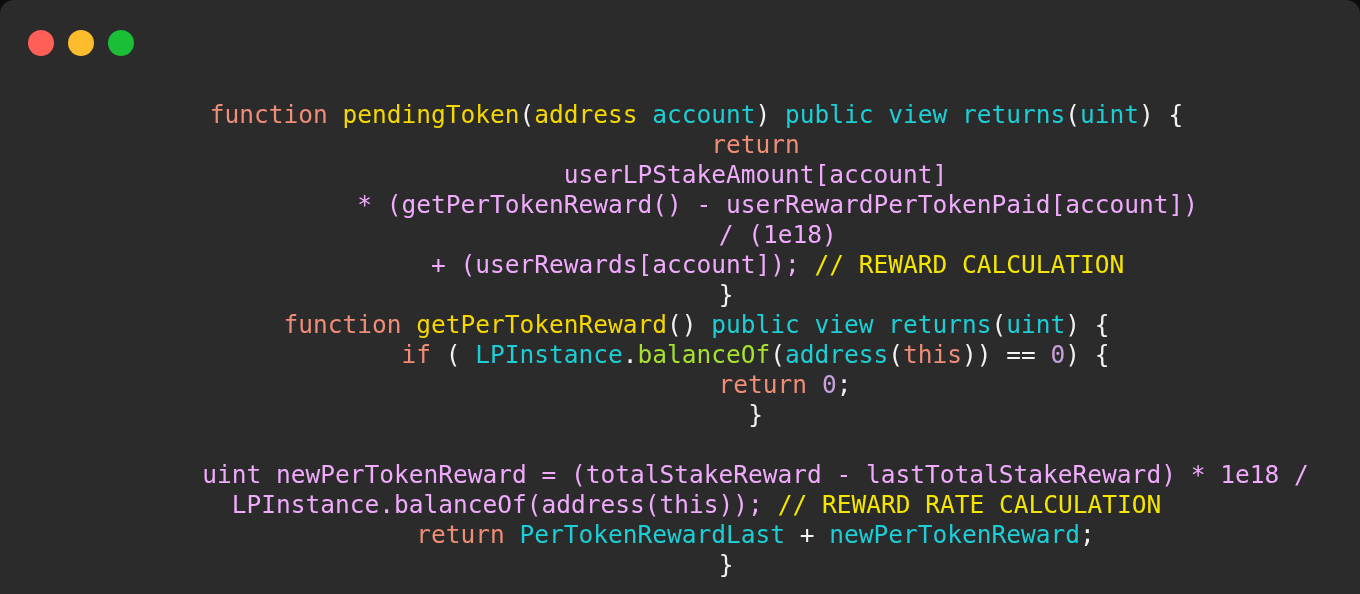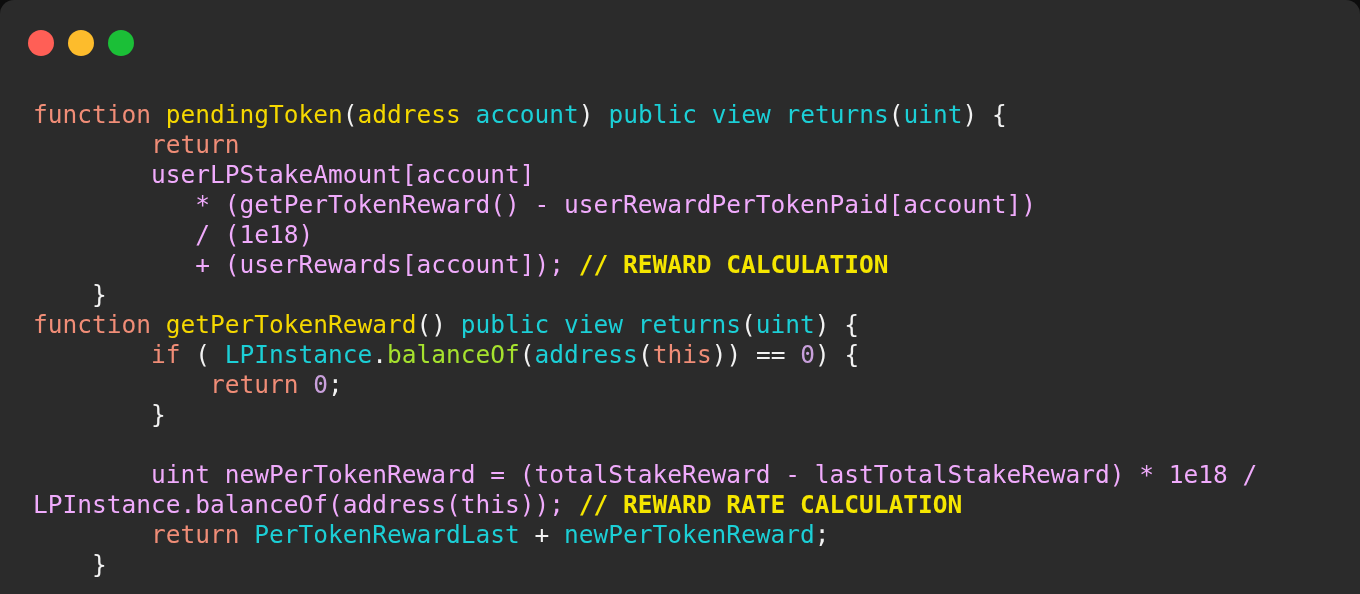--- a/index.html
+++ b/index.html
@@ -48,36 +48,37 @@
   #code {
     position: absolute;
     left: 33px;
     top: 100px;
     right: 0;
     font-size: 24.5px;
     line-height: 30px;
     letter-spacing: 0px;
     white-space: pre;
     color: #e8e8e8;
+    text-align: center;
   }
   .line {
     height: 30px;
     white-space: pre;
   }
   .line.blank { height: 30px; }
 
   
   .kw   { color: #f08d77; }              
   .fn   { color: #f5d800; }              
   .type { color: #1ccfd6; }              
   .meth { color: #a6e22e; }              
   .num  { color: #c9a0dc; }              
   .punc { color: #f2f2f2; }              
   .hl   { color: #d2112b; }              
-  .cmt  { color: #f5e600; font-weight: bold; } 
+  .cmt  { color: #f5e600; font-weight: normal; } 
 </style>
 <style>.kw{color:#f08d77;}.fn{color:#f5d800;}.type{color:#1ccfd6;}.meth{color:#a6e22e;}.num{color:#c9a0dc;}.punc{color:#f2f2f2;}.hl{color:#f0abfc;}.cmt{color:#f5e600;}</style></head>
 <body style="background: rgb(13, 13, 13);">
 
 <div id="window" style="background: rgb(43, 43, 43);">
 
   <div id="titlebar">
     <span class="dot dot-close" style="background: rgb(255, 95, 86);"></span>
     <span class="dot dot-min" style="background: rgb(253, 188, 44);"></span>
     <span class="dot dot-max" style="background: rgb(27, 191, 55);"></span>

